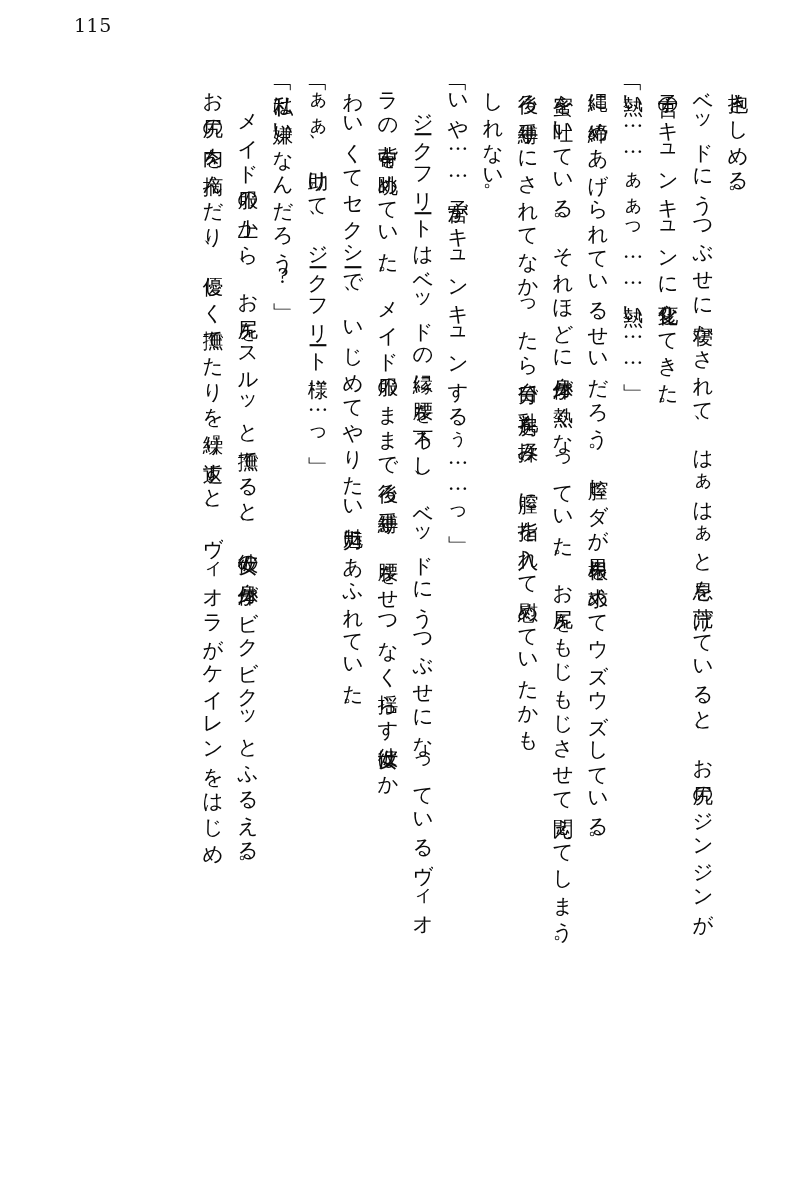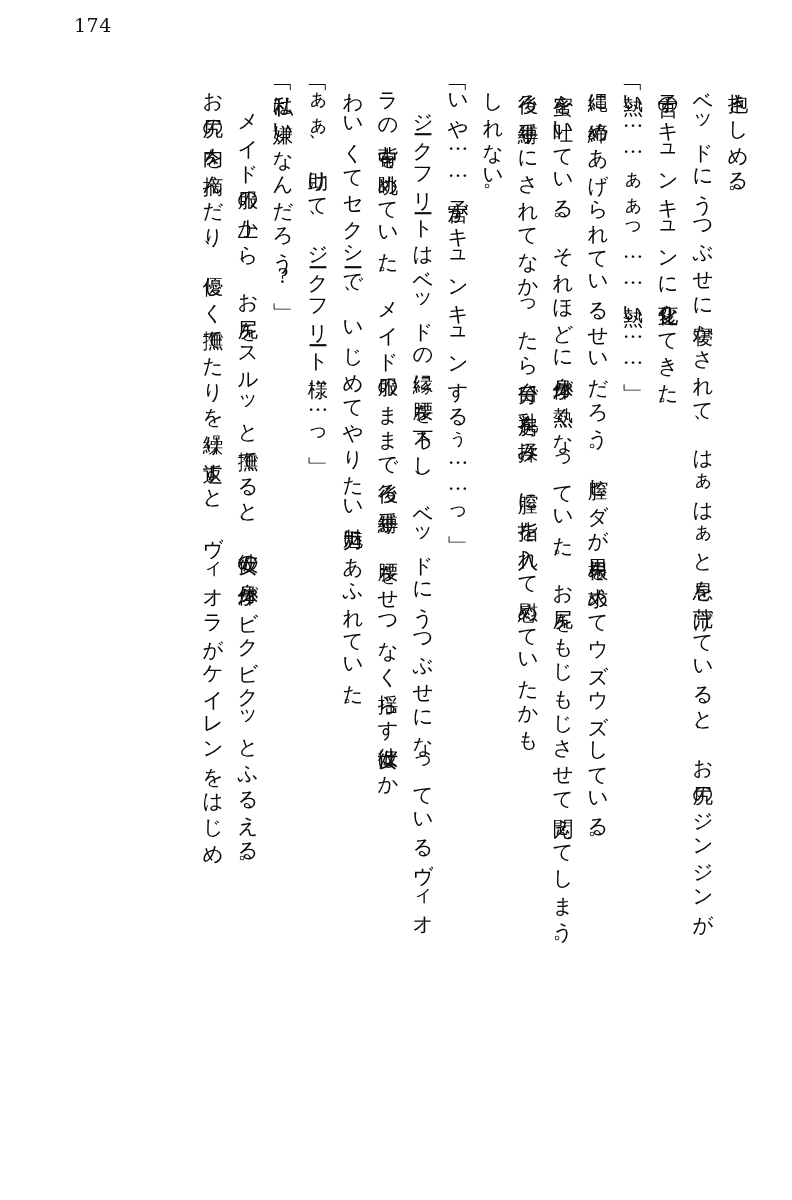--- a/index.html
+++ b/index.html
@@ -56,21 +56,21 @@
     color: #0a0a0a;
   }
   .vline.indent {
     padding-top: 21px;
   }
 </style>
 </head>
 <body>
 
 <div class="page">
-  <div class="page-number">174</div>
+  <div class="page-number">115</div>
   <div class="text-body">
       <div class="vline">抱きしめる。</div>
       <div class="vline">ベッドにうつぶせに寝かされて、はぁはぁと息を荒げていると、お尻のジンジンが</div>
       <div class="vline">子宮のキュンキュンに変化してきた。</div>
       <div class="vline">「熱い……ぁぁっ……熱い……」</div>
       <div class="vline">縄に締めあげられているせいだろう。膣ヒダが男根を求めてウズウズしている。</div>
       <div class="vline">蜜を吐いている。それほどに身体が熱くなっていた。お尻をもじもじさせて悶えてしまう。</div>
       <div class="vline">後ろ手縛りにされてなかったら自分で乳房を揉み、膣に指を入れて慰めていたかも</div>
       <div class="vline">しれない。</div>
       <div class="vline">「いや……子宮がキュンキュンするぅ……っ」</div>

